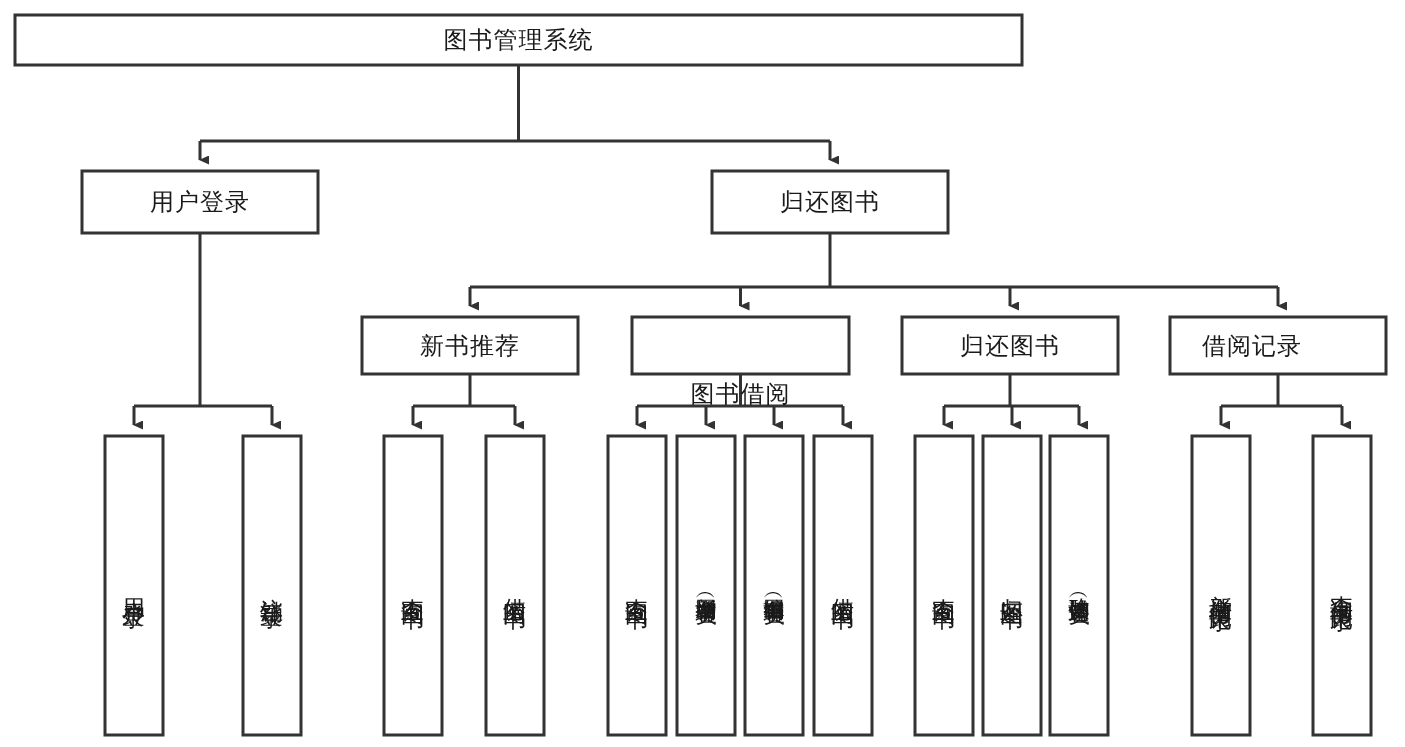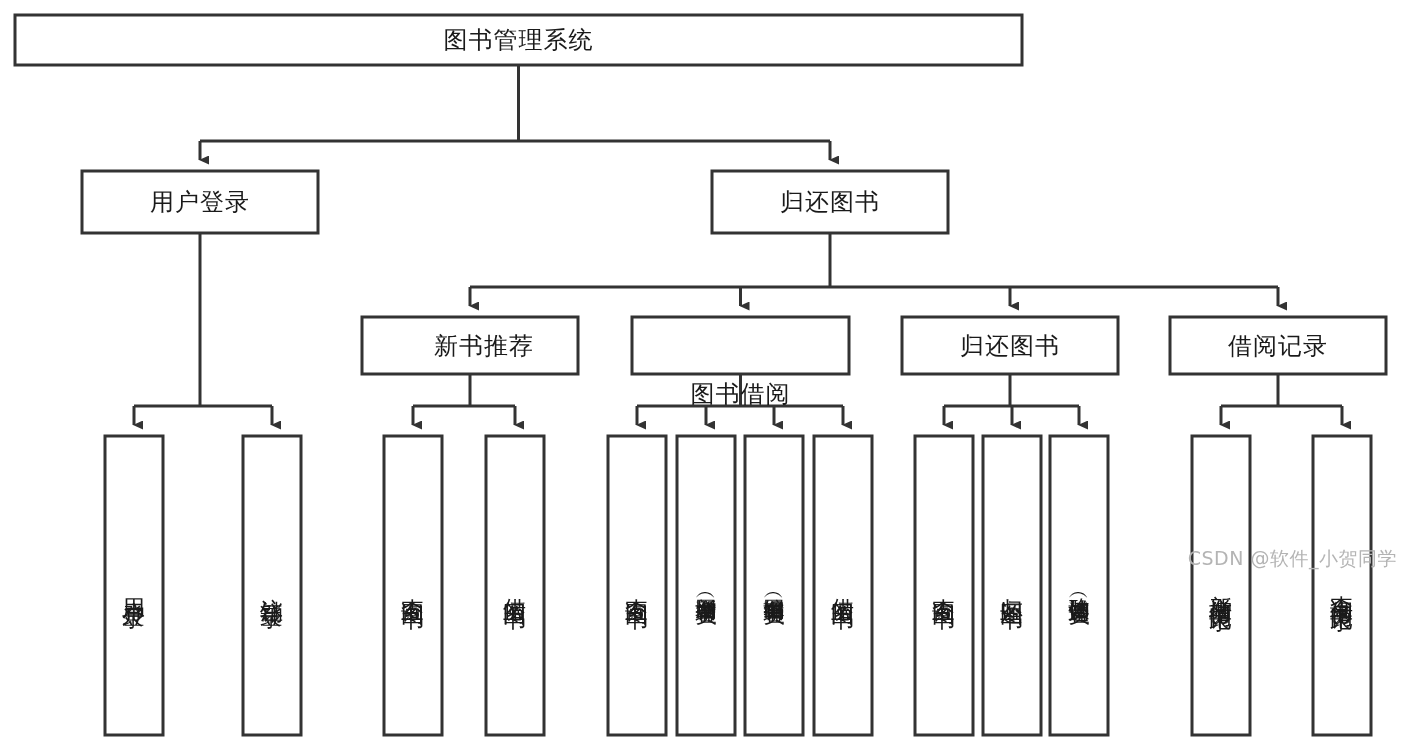--- a/index.html
+++ b/index.html
@@ -126,30 +126,30 @@
   <div id="label-layer">
       <div class="hlabel-box" style="left: 15px; top: 15px; width: 1007px; height: 50px;">
         <div class="hlabel-text">图书管理系统</div>
       </div>
       <div class="hlabel-box" style="left: 82px; top: 171px; width: 236px; height: 62px;">
         <div class="hlabel-text">用户登录</div>
       </div>
       <div class="hlabel-box" style="left: 712px; top: 171px; width: 236px; height: 62px;">
         <div class="hlabel-text">归还图书</div>
       </div>
-      <div class="hlabel-box" style="left: 376px; top: 317px; width: 216px; height: 57px; border-radius: 25px;">
+      <div class="hlabel-box" style="left: 362px; top: 317px; width: 216px; height: 57px; border-radius: 25px;">
         <div class="hlabel-text">新书推荐</div>
       </div>
       <div class="hlabel-box" style="left: 632px; top: 317px; width: 217px; height: 57px; margin-top: 48px;">
         <div class="hlabel-text">图书借阅</div>
       </div>
       <div class="hlabel-box" style="left: 902px; top: 317px; width: 216px; height: 57px;">
         <div class="hlabel-text">归还图书</div>
       </div>
-      <div class="hlabel-box" style="left: 1170px; top: 317px; width: 216px; height: 57px; text-align: center;">
+      <div class="hlabel-box" style="left: 1144px; top: 317px; width: 216px; height: 57px; text-align: center;">
         <div class="hlabel-text">借阅记录</div>
       </div>
       <div class="vlabel-box" style="left: 105px; top: 436px; width: 58px; height: 299px;">
         <div class="vlabel-text">用户登录</div>
       </div>
       <div class="vlabel-box" style="left: 243px; top: 436px; width: 58px; height: 299px;">
         <div class="vlabel-text">注销登录</div>
       </div>
       <div class="vlabel-box" style="left: 384px; top: 436px; width: 58px; height: 299px;">
         <div class="vlabel-text">查询图书</div>
@@ -179,14 +179,13 @@
         <div class="vlabel-text" style="font-size: 21px; letter-spacing: 1px;">确认归还（管理员）</div>
       </div>
       <div class="vlabel-box" style="left: 1192px; top: 436px; width: 58px; height: 299px;">
         <div class="vlabel-text">新增借阅记录</div>
       </div>
       <div class="vlabel-box" style="left: 1313px; top: 436px; width: 58px; height: 299px;">
         <div class="vlabel-text">查询借阅记录</div>
       </div>
     </div>
 
-  <div id="watermark">CSDN @软件_小贺同学</div>
 </div>
 
 </body></html>

